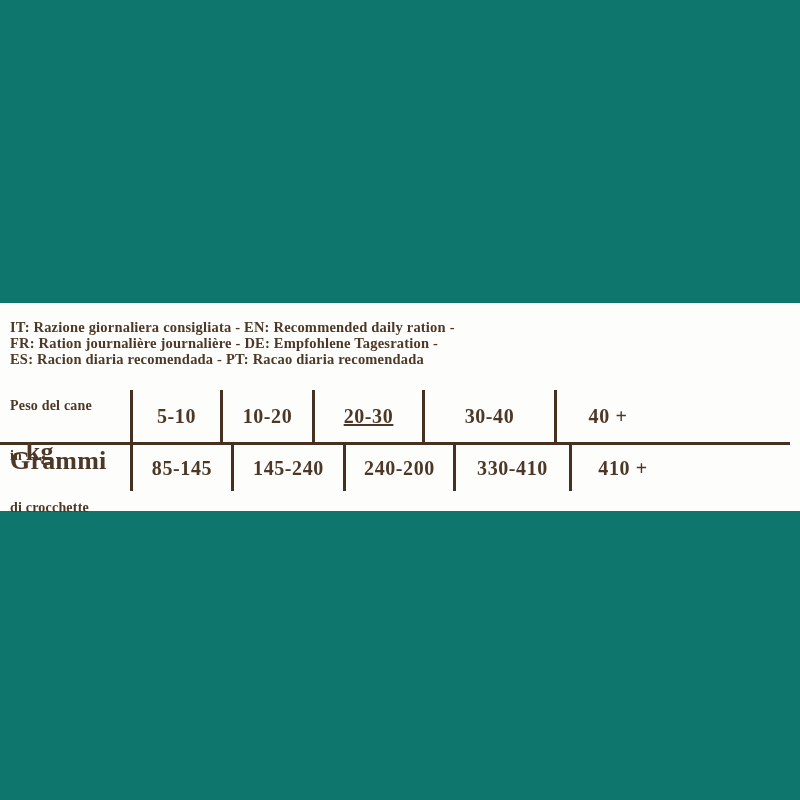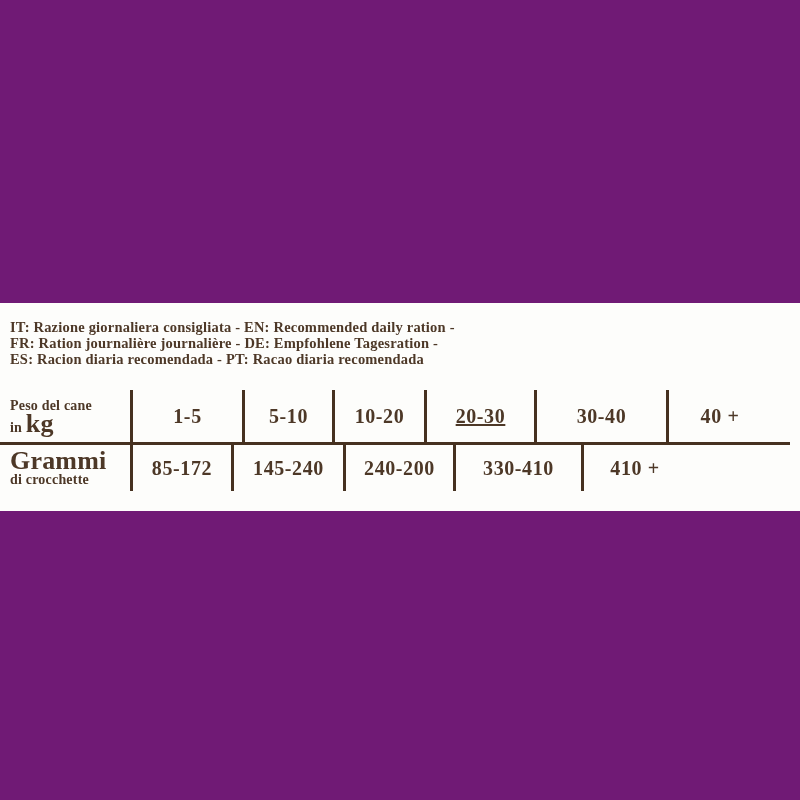--- a/index.html
+++ b/index.html
@@ -47,20 +47,21 @@
     height: 46px;
   }
   .cell {
     box-sizing: border-box;
     display: flex;
     align-items: center;
     justify-content: center;
     font-size: 20px;
     font-weight: 700;
     letter-spacing: 0.6px;
+    gap: 28px;
   }
   .cell.vline {
     border-left: 3px solid;
   }
   .hline {
     height: 3px;
     width: 790px;
   }
   .headcell {
     flex-direction: column;
@@ -85,53 +86,52 @@
   .r2 .headcell {
     padding-top: 6px;
   }
   .inline-unit {
     display: inline;
   }
 </style>
 </head>
 <body>
 
-<div class="page" id="page" style="background: #701a75; color: rgb(77, 56, 39);">
+<div class="page" id="page" style="background: #0f766e; color: rgb(77, 56, 39);">
   <div class="panel" id="panel" style="background: rgb(253, 253, 251);">
 
     <div class="legend">
       <div>IT: Razione giornaliera consigliata - EN: Recommended daily ration -</div>
       <div>FR: Ration journalière journalière - DE: Empfohlene Tagesration -</div>
       <div>ES: Racion diaria recomendada - PT: Racao diaria recomendada</div>
     </div>
 
     <div class="ftable">
 
       <div class="frow r1">
         <div class="cell headcell" style="width:130px">
           <span class="small">Peso del cane</span>
           <span class="small"><span class="inline-unit">in </span><span class="big inline-unit">kg</span></span>
         </div>
-        <div class="cell vline" style="width: 112px; border-left-color: rgb(70, 49, 32);">1-5</div>
         <div class="cell vline" style="width: 90px; border-left-color: rgb(70, 49, 32);">5-10</div>
         <div class="cell vline" style="width: 92px; border-left-color: rgb(70, 49, 32);">10-20</div>
         <div class="cell vline" style="width: 110px; border-left-color: rgb(70, 49, 32); text-decoration: underline;">20-30</div>
         <div class="cell vline" style="width: 132px; border-left-color: rgb(70, 49, 32);">30-40</div>
         <div class="cell vline" style="width: 105px; border-left-color: rgb(70, 49, 32);">40 +</div>
       </div>
 
       <div class="hline" style="background: rgb(70, 49, 32);"></div>
 
       <div class="frow r2">
         <div class="cell headcell" style="width:130px">
           <span class="big">Grammi</span>
           <span class="small">di crocchette</span>
         </div>
-        <div class="cell vline" style="width: 101px; border-left-color: rgb(70, 49, 32);">85-172</div>
+        <div class="cell vline" style="width: 101px; border-left-color: rgb(70, 49, 32);">85-145</div>
         <div class="cell vline" style="width: 112px; border-left-color: rgb(70, 49, 32);">145-240</div>
         <div class="cell vline" style="width: 110px; border-left-color: rgb(70, 49, 32);">240-200</div>
-        <div class="cell vline" style="width: 128px; border-left-color: rgb(70, 49, 32);">330-410</div>
+        <div class="cell vline" style="width: 116px; border-left-color: rgb(70, 49, 32);">330-410</div>
         <div class="cell vline" style="width: 105px; border-left-color: rgb(70, 49, 32); text-align: center;">410 +</div>
       </div>
 
     </div>
   </div>
 </div>
 
 </body></html>

